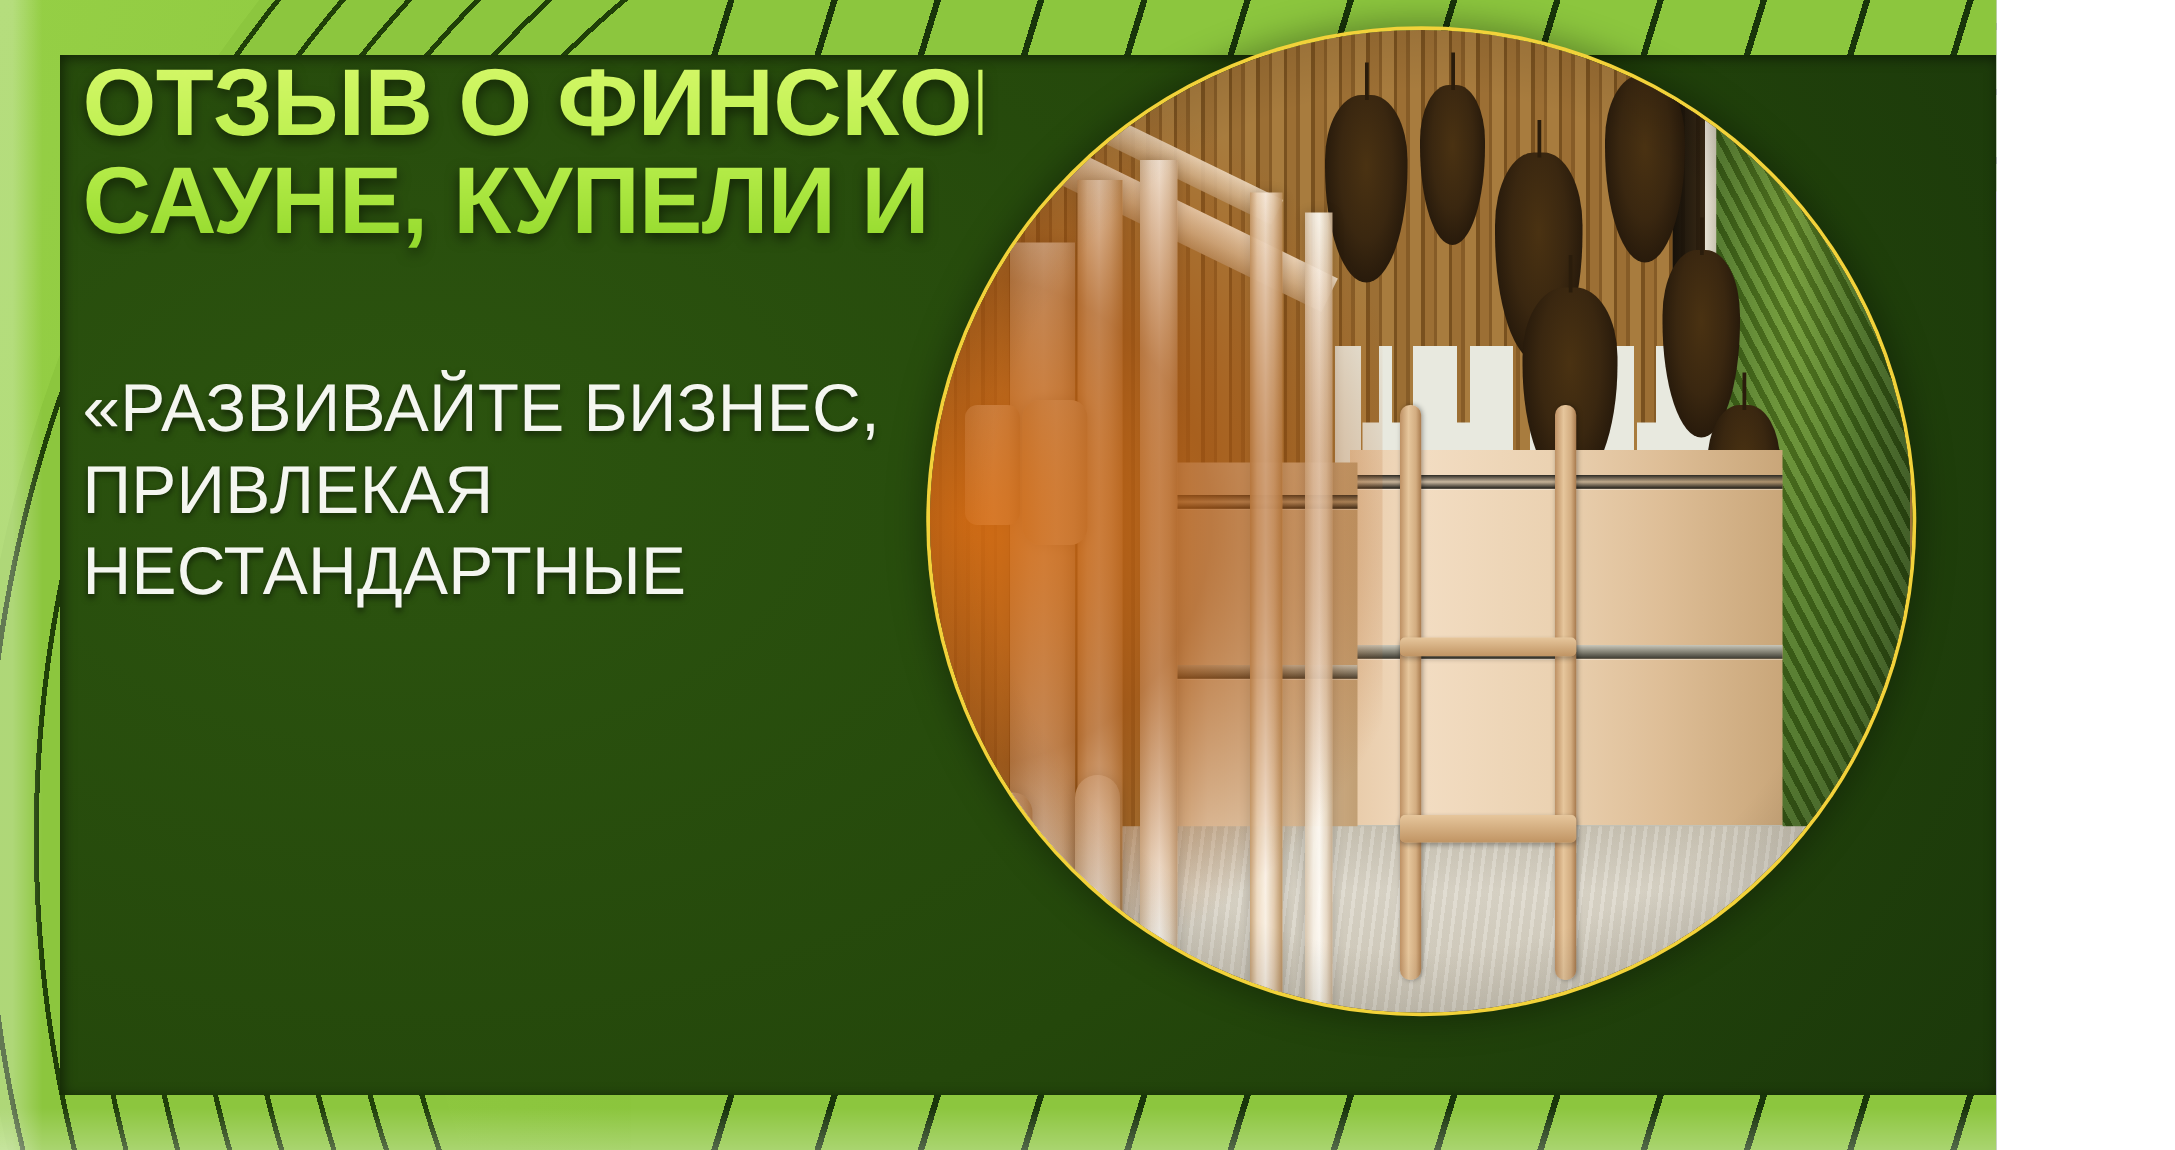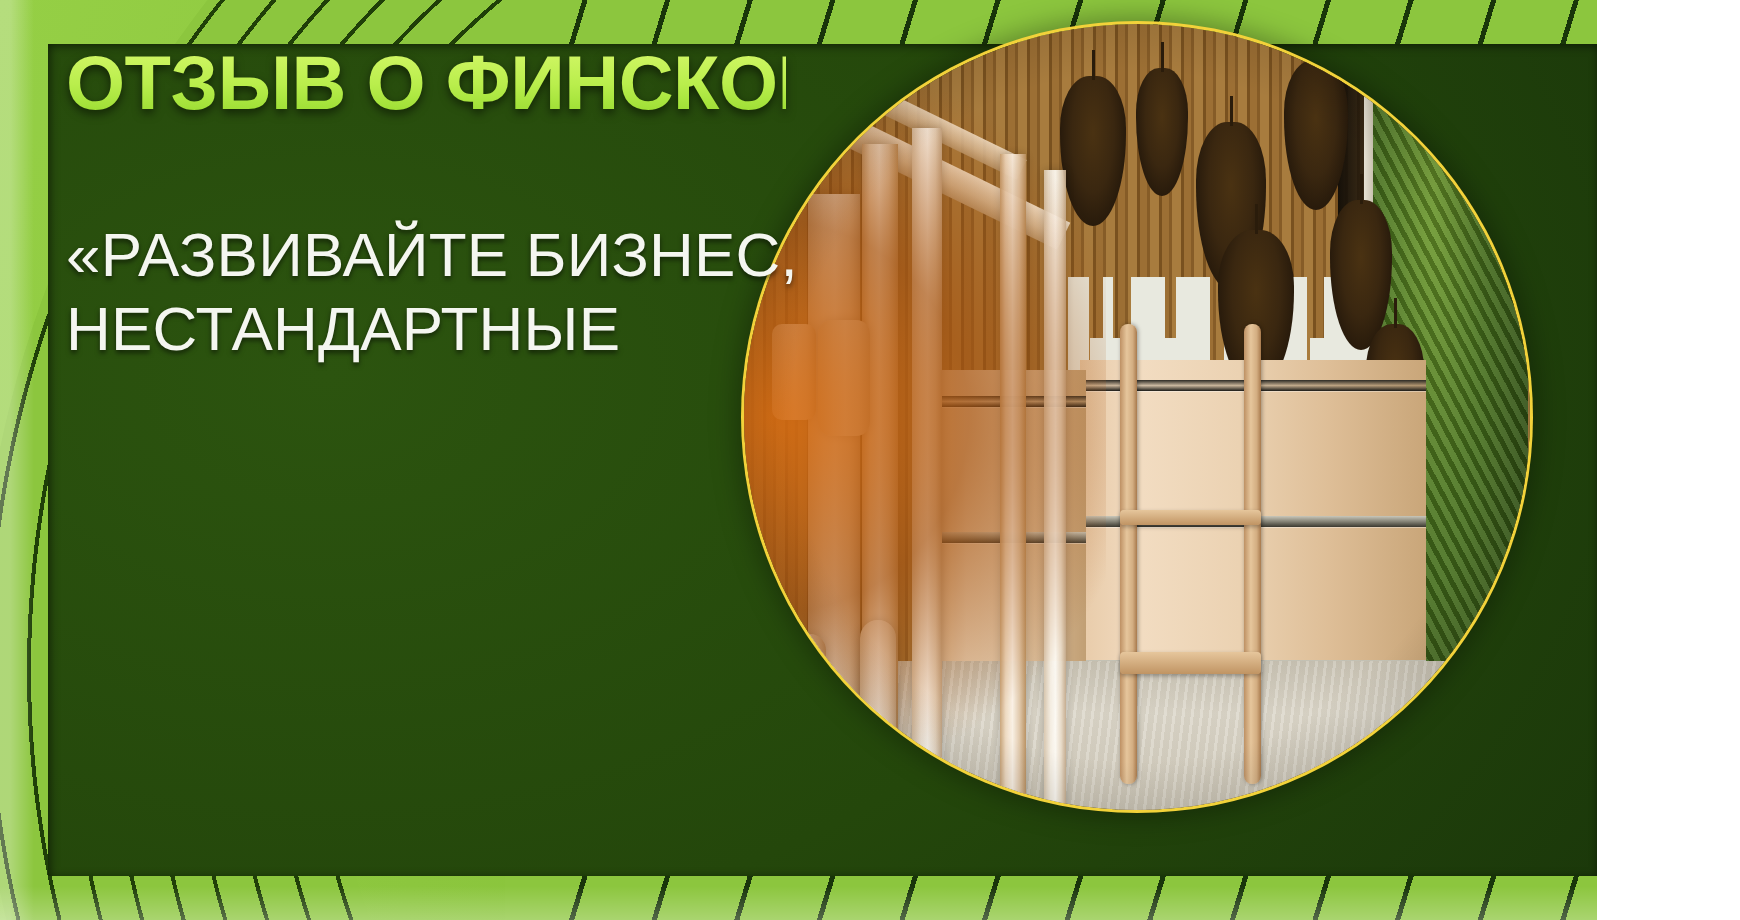--- a/index.html
+++ b/index.html
@@ -101,21 +101,21 @@
     -webkit-background-clip: text;
     background-clip: text;
     -webkit-text-fill-color: transparent;
     filter: drop-shadow(0 4px 5px rgba(0,0,0,.55));
     text-transform: uppercase;
   }
   .headline .ln { display: block; white-space: nowrap; }
 
   .quote {
     margin: 96px 0 0 0;
-    font-size: 62px;
+    font-size: 54px;
     line-height: 1.20;
     font-weight: 500;
     color: #F4F6F0;
     letter-spacing: .2px;
     text-shadow: 0 3px 5px rgba(0,0,0,.55);
     text-transform: uppercase;
   }
   .quote .ln { display: block; white-space: nowrap; }
 
   
@@ -335,21 +335,23 @@
       <div class="post pale" style="left:116px; top:596px; width:36px; height:150px; border-radius:18px 18px 0 0;"></div>
 
       <div class="sc-warmglow"></div>
       <div class="photo-vignette"></div>
     </div>
   </div>
 
   <div class="text-col">
     <h1 class="headline">
       <span class="ln">ОТЗЫВ О ФИНСКОЙ</span>
+      <span class="ln">САУНЕ, КУПЕЛИ И</span>
     </h1>
 
     <p class="quote">
       <span class="ln">«РАЗВИВАЙТЕ БИЗНЕС,</span>
+      <span class="ln">ПРИВЛЕКАЯ</span>
       <span class="ln">НЕСТАНДАРТНЫЕ</span>
     </p>
   </div>
 
 </div>
 
 </body></html>

